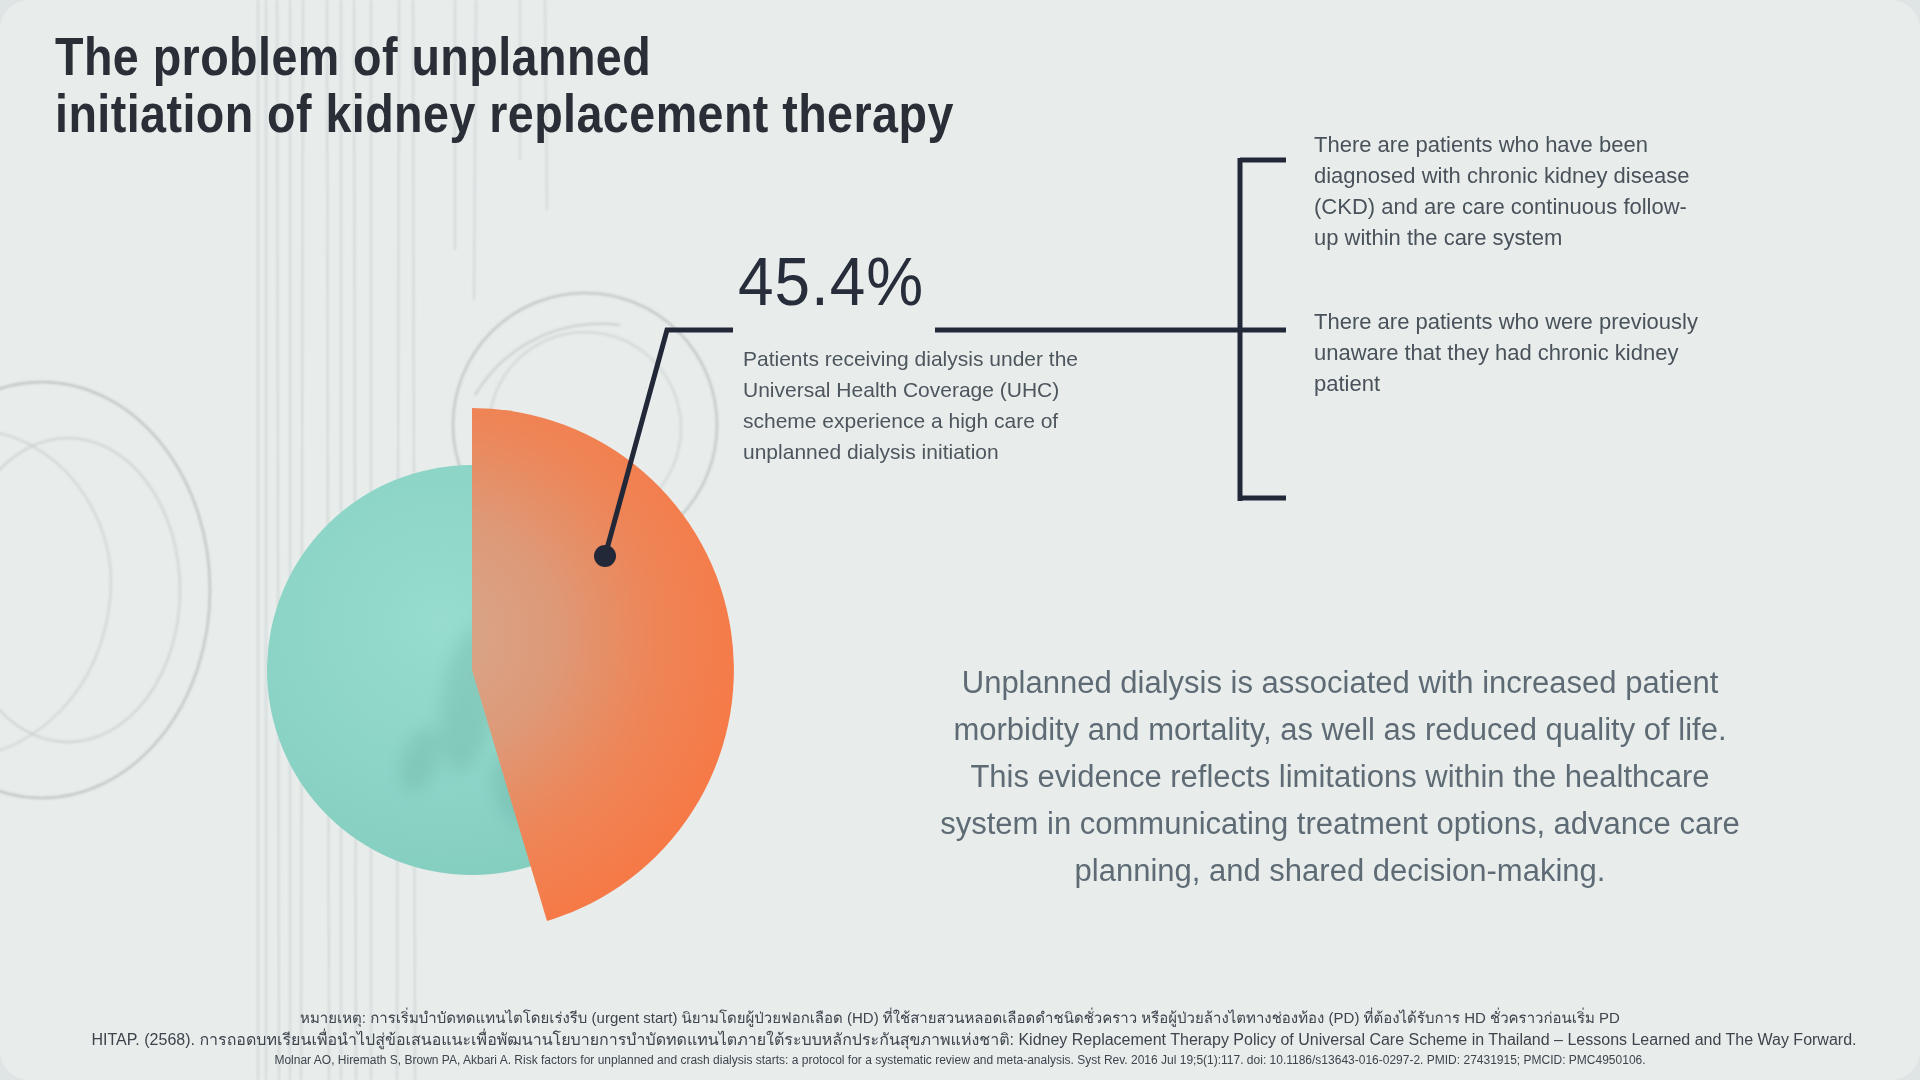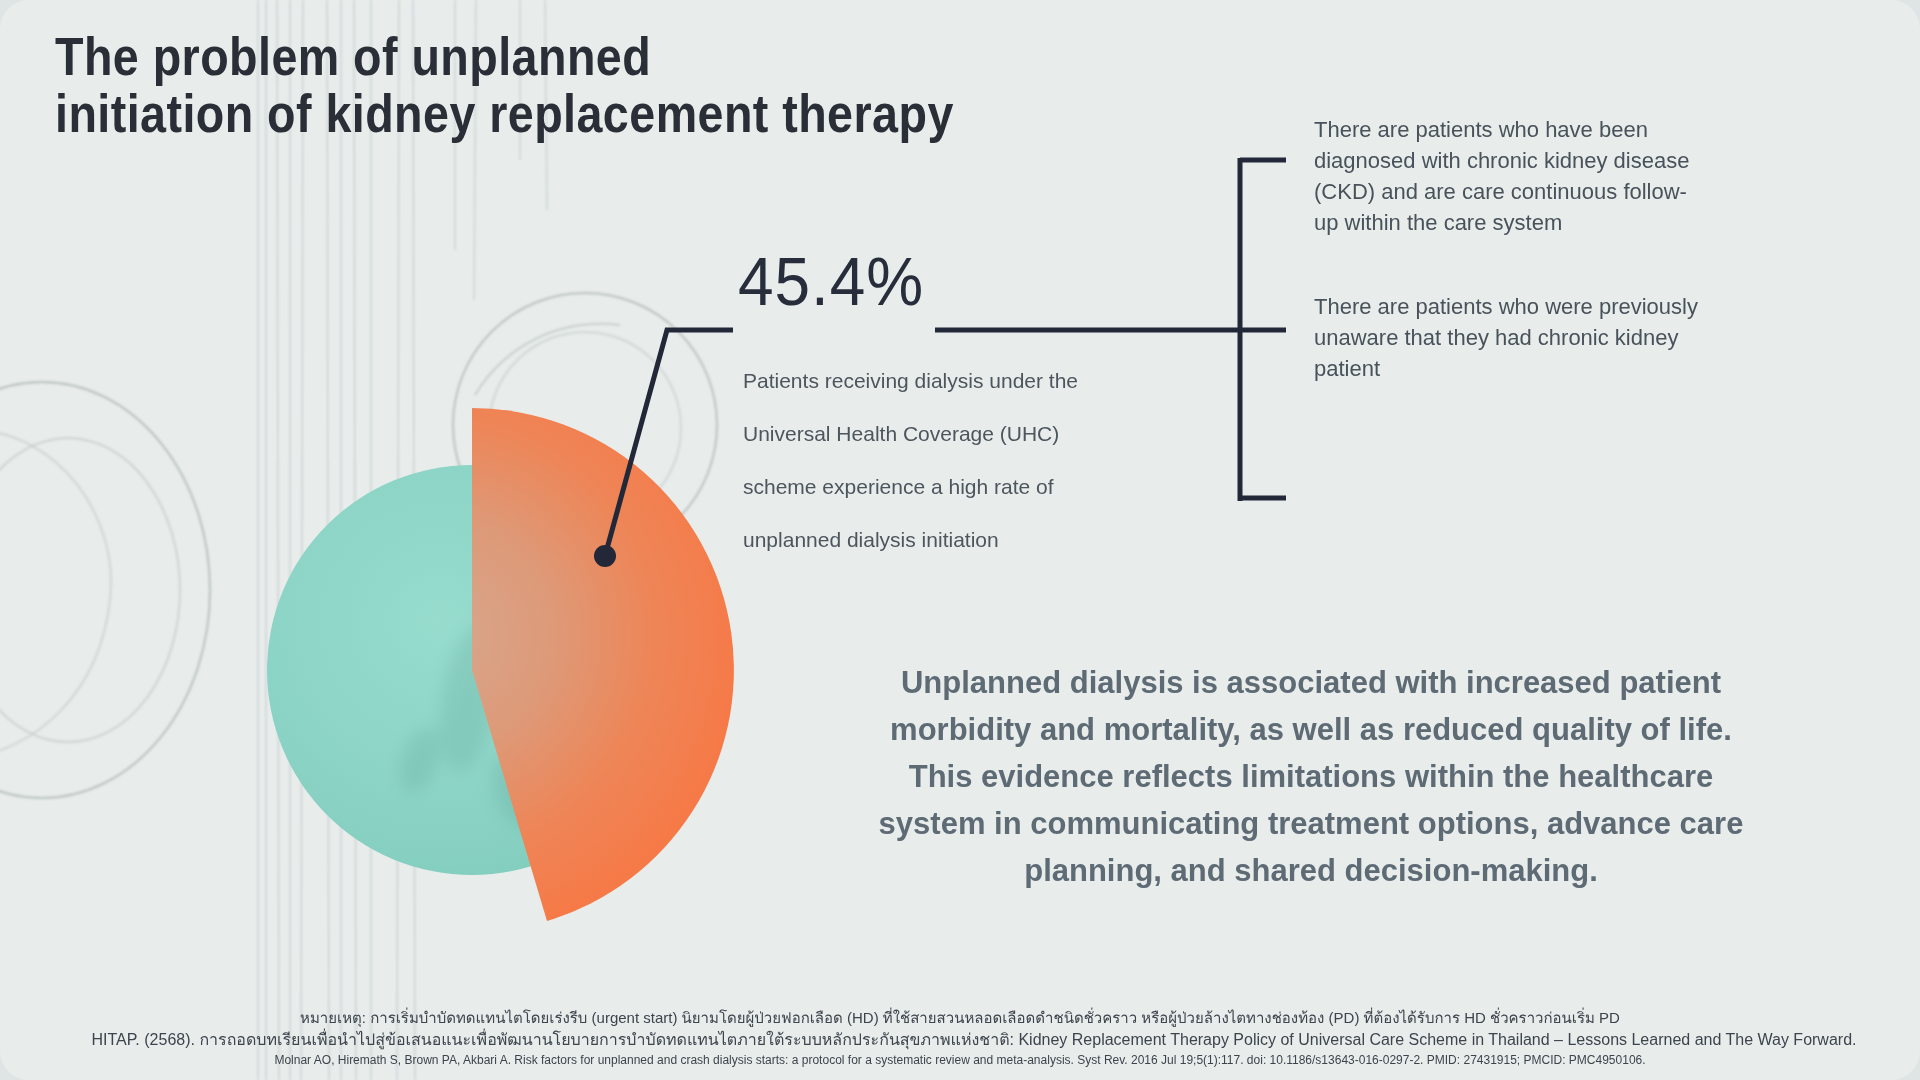--- a/index.html
+++ b/index.html
@@ -24,35 +24,35 @@
     left:738px;top:243px;
     font-size:68px;font-weight:300;line-height:76px;
     color:#272d3a;letter-spacing:1px;
     transform:scaleX(.94);transform-origin:left top;
     white-space:nowrap;
   }
   .stat-desc{
     left:743px;top:343px;
     font-size:21px;line-height:31px;color:#4d555d;
   }
-  .stat-desc div{white-space:nowrap;margin-top:22px;}
+  .stat-desc div{white-space:nowrap;}
 
   .bullet{
     left:1314px;width:520px;
-    font-size:22px;line-height:31px;color:#49525a;
+    font-size:22px;line-height:31px;color:#49525a;margin-top:15px;
   }
   .bullet div{white-space:nowrap;}
   .bullet-1{top:114px;}
   .bullet-2{top:291px;}
   .bullet-3{top:459px;}
 
   .summary{
-    left:796px;top:659px;width:1030px;
+    left:825px;top:659px;width:1030px;
     text-align:center;
-    font-size:31px;line-height:47px;font-weight:700;
+    font-size:31px;line-height:47px;font-weight:400;
     color:#5e6b75;
   }
   .summary div{white-space:nowrap;}
 
   .footnotes{
     left:0;top:1006px;width:1920px;text-align:center;color:#3d444c;
   }
   .footnote-th{font-size:15px;line-height:23px;}
   .footnote-cite1{font-size:16px;line-height:21px;padding-left:28px;}
   .footnote-cite2{font-size:12px;line-height:20px;}
@@ -141,21 +141,21 @@
 
   <div class="abs title">
     <div>The problem of unplanned</div>
     <div>initiation of kidney replacement therapy</div>
   </div>
 
   <div class="abs stat-value">45.4%</div>
   <div class="abs stat-desc">
     <div>Patients receiving dialysis under the</div>
     <div>Universal Health Coverage (UHC)</div>
-    <div>scheme experience a high rate of</div>
+    <div>scheme experience a high care of</div>
     <div>unplanned dialysis initiation</div>
   </div>
 
   <div class="abs bullet bullet-1">
     <div>There are patients who have been</div>
     <div>diagnosed with chronic kidney disease</div>
     <div>(CKD) and are care continuous follow-</div>
     <div>up within the care system</div>
   </div>
   <div class="abs bullet bullet-2">

